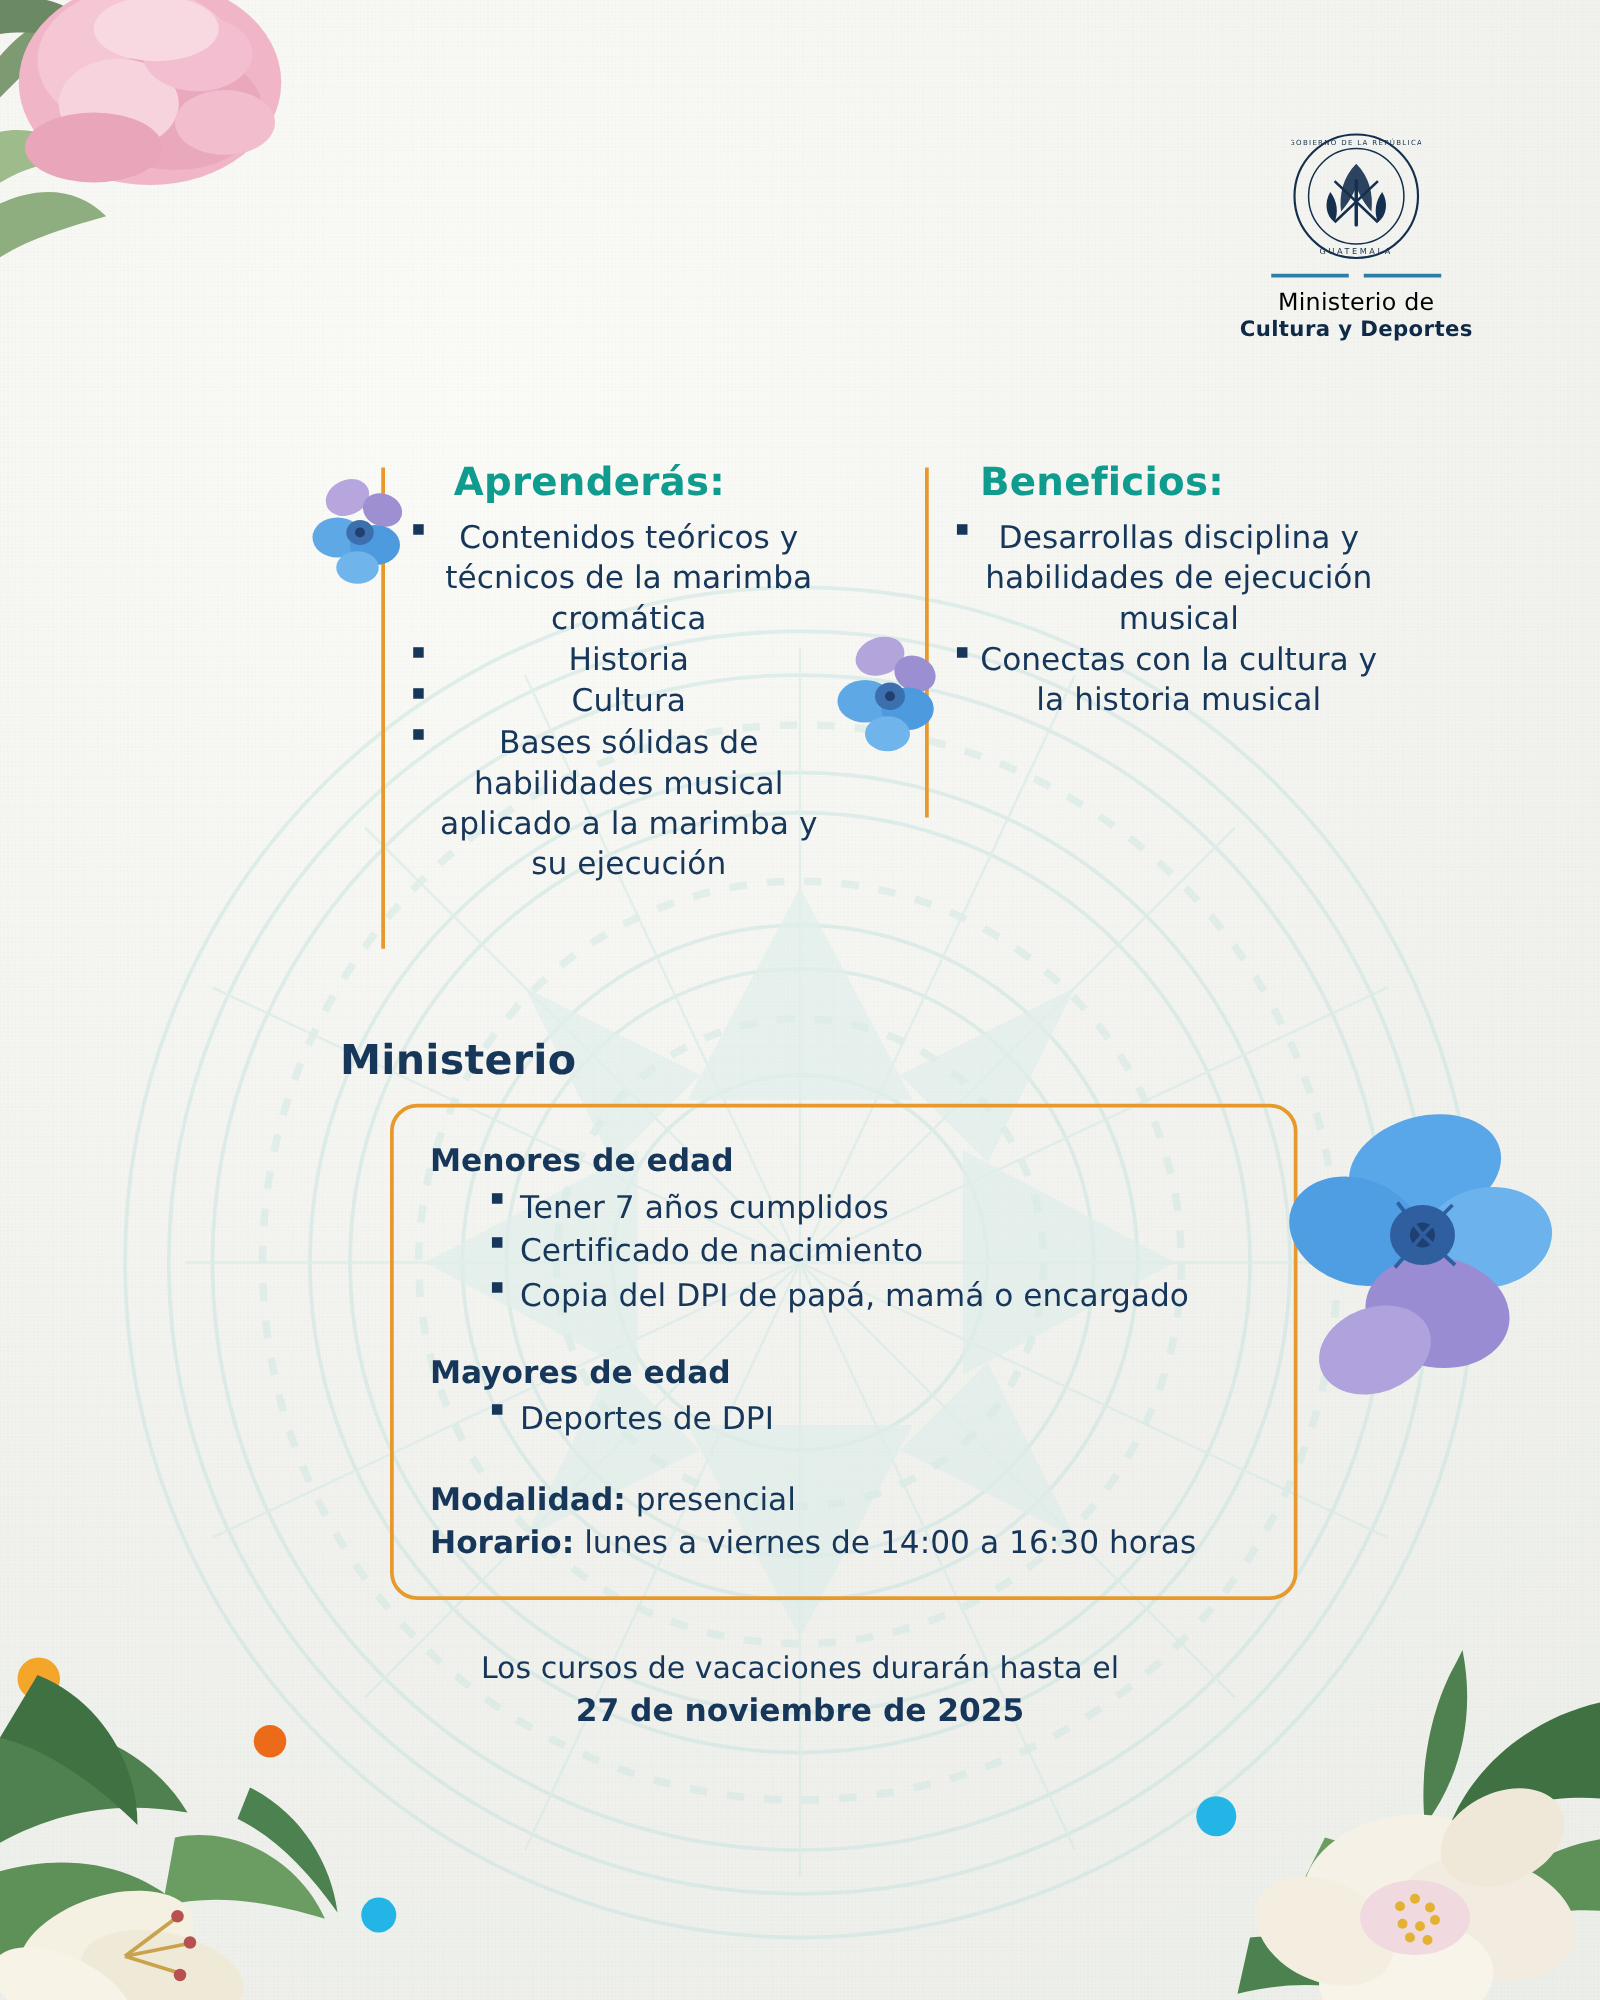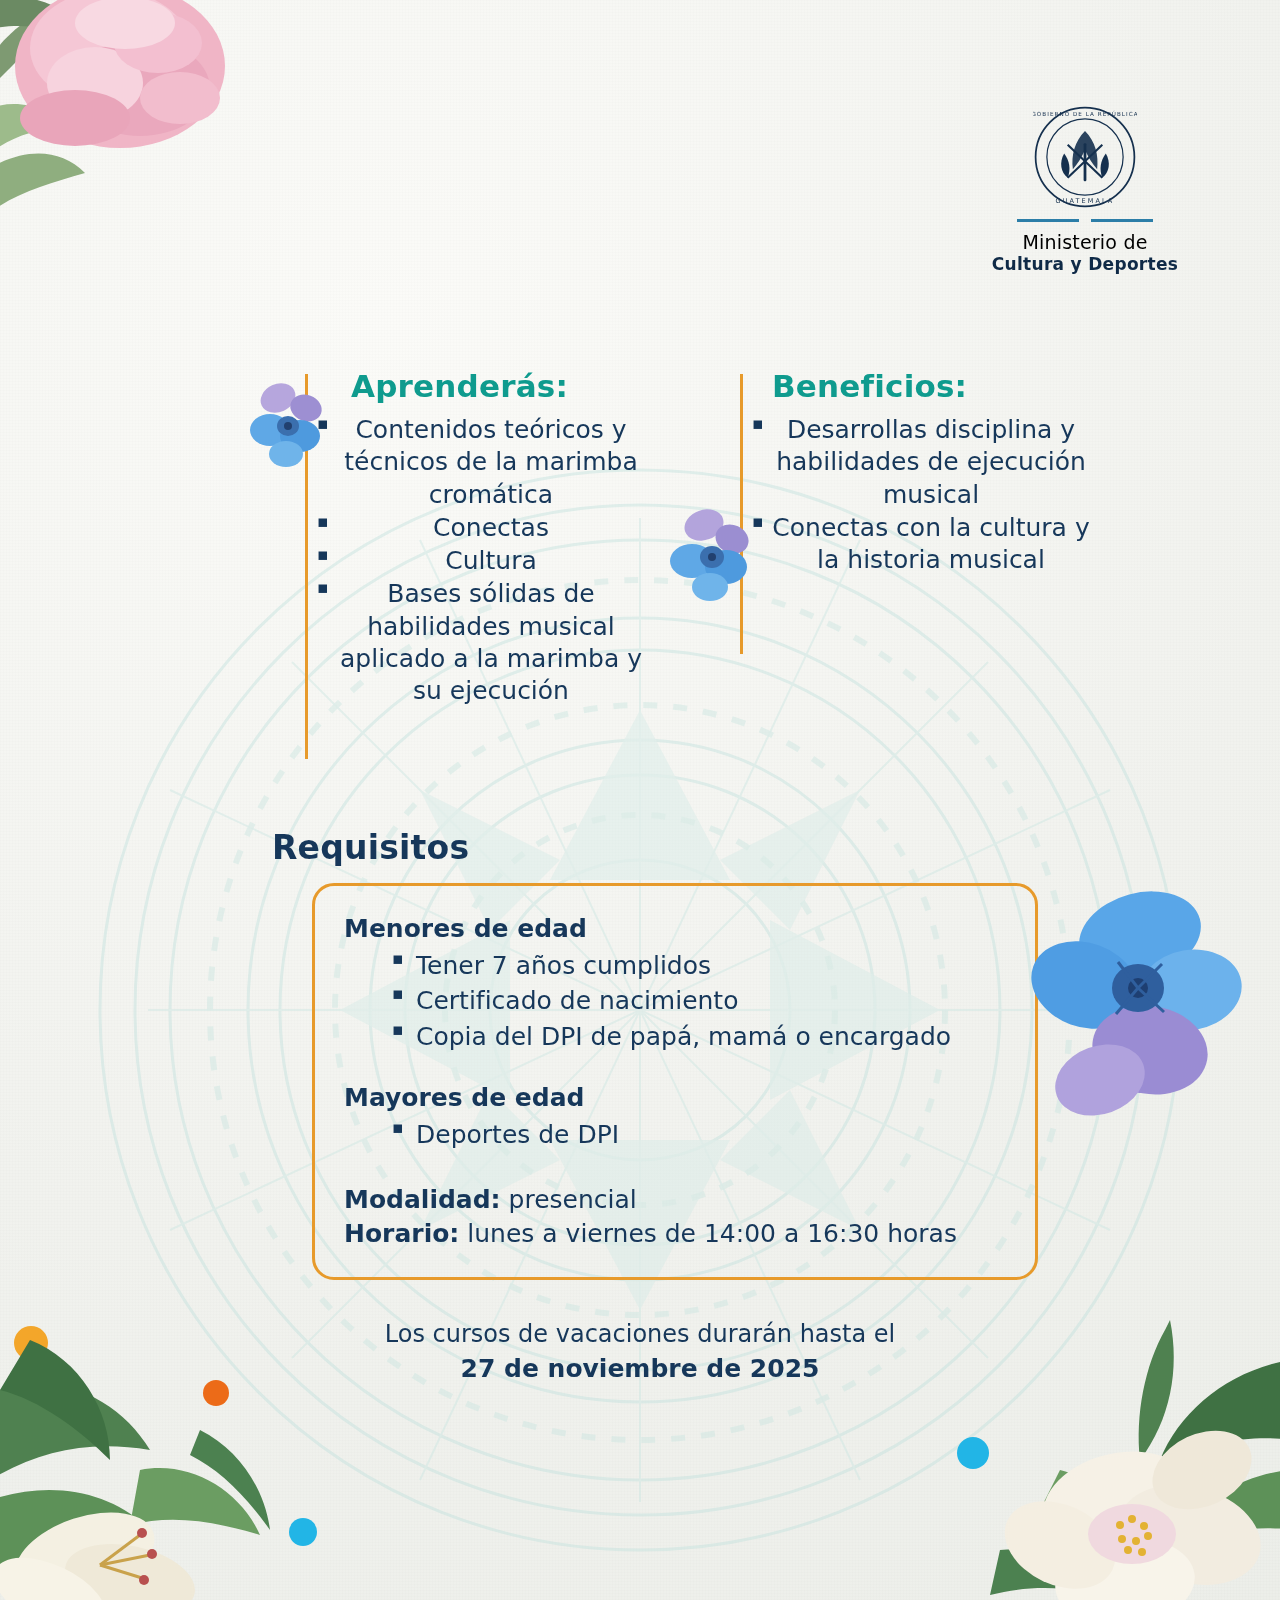--- a/index.html
+++ b/index.html
@@ -80,21 +80,21 @@
     font-size: 17px;
     font-weight: bold;
     letter-spacing: .3px;
     color: #0f2a47;
     margin-top: 1px;
   }
 
   
   .col {
     position: absolute;
-    padding-left: 10px;
+    padding-left: 22px;
   }
   .col::before {
     content: "";
     position: absolute;
     left: 0;
     top: 6px;
     bottom: 0;
     width: 3px;
     background: #e79a2b;
   }
@@ -315,21 +315,21 @@
       <i></i>
     </div>
   <div class="logo-line1">Ministerio de</div>
   <div class="logo-line2">Cultura y Deportes</div>
 </div>
 
 <div class="col col-left">
   <h2>Aprenderás:</h2>
   <ul class="bullets">
     <li>Contenidos teóricos y técnicos de la marimba cromática</li>
-    <li>Conectas</li>
+    <li>Historia</li>
     <li>Cultura</li>
     <li>Bases sólidas de habilidades musical aplicado a la marimba y su ejecución</li>
   </ul>
 </div>
 
 <svg class="flower fl-small-1" viewBox="0 0 86 96" xmlns="http://www.w3.org/2000/svg">
   <g>
     <ellipse cx="30" cy="20" rx="18" ry="14" fill="#b6a6dd" transform="rotate(-25 30 20)"></ellipse>
     <ellipse cx="58" cy="30" rx="16" ry="13" fill="#9d8fd2" transform="rotate(20 58 30)"></ellipse>
     <ellipse cx="22" cy="52" rx="20" ry="16" fill="#5fa8e6"></ellipse>
@@ -353,21 +353,21 @@
     <ellipse cx="36" cy="20" rx="20" ry="15" fill="#b3a4dc" transform="rotate(-20 36 20)"></ellipse>
     <ellipse cx="64" cy="34" rx="17" ry="14" fill="#9b8ed1" transform="rotate(25 64 34)"></ellipse>
     <ellipse cx="24" cy="56" rx="22" ry="17" fill="#5fa8e6"></ellipse>
     <ellipse cx="58" cy="62" rx="21" ry="17" fill="#4e9ade"></ellipse>
     <ellipse cx="42" cy="82" rx="18" ry="14" fill="#6fb4ea"></ellipse>
     <ellipse cx="44" cy="52" rx="12" ry="11" fill="#3b6fae"></ellipse>
     <circle cx="44" cy="52" r="4" fill="#22406f"></circle>
   </g>
 </svg>
 
-<div class="req-title">Requisitos</div>
+<div class="req-title">Ministerio</div>
 <div class="req-box"></div>
 
 <div class="req-inner">
   <p class="req-h">Menores de edad</p>
   <ul class="req-list">
     <li>Tener 7 años cumplidos</li>
     <li>Certificado de nacimiento</li>
     <li>Copia del DPI de papá, mamá o encargado</li>
   </ul>
 

